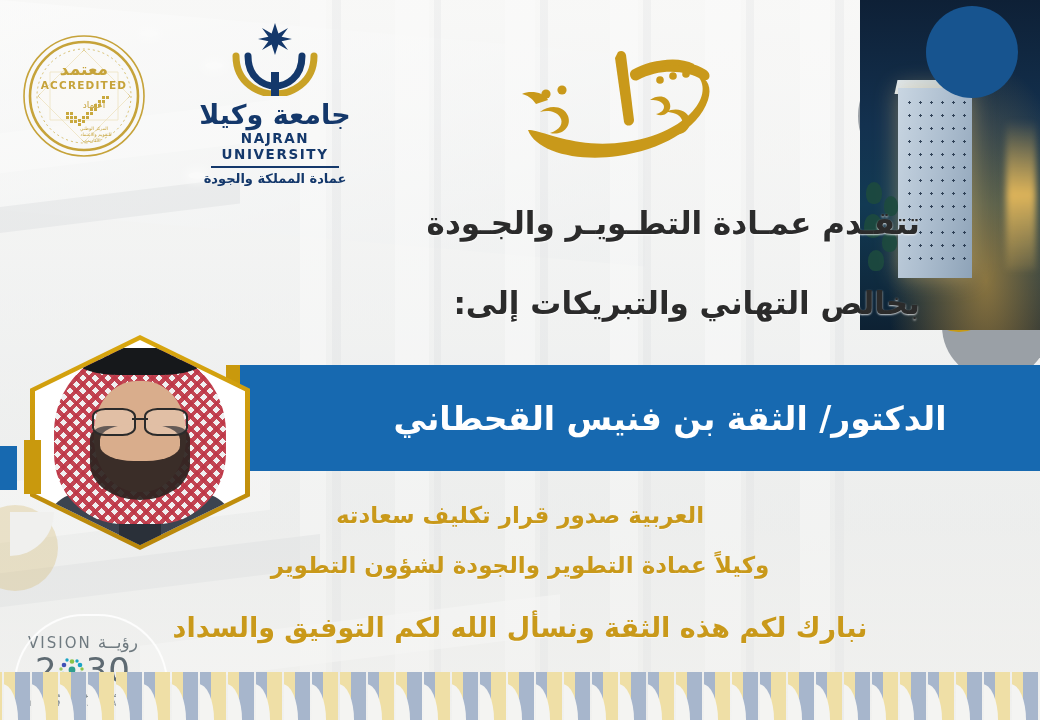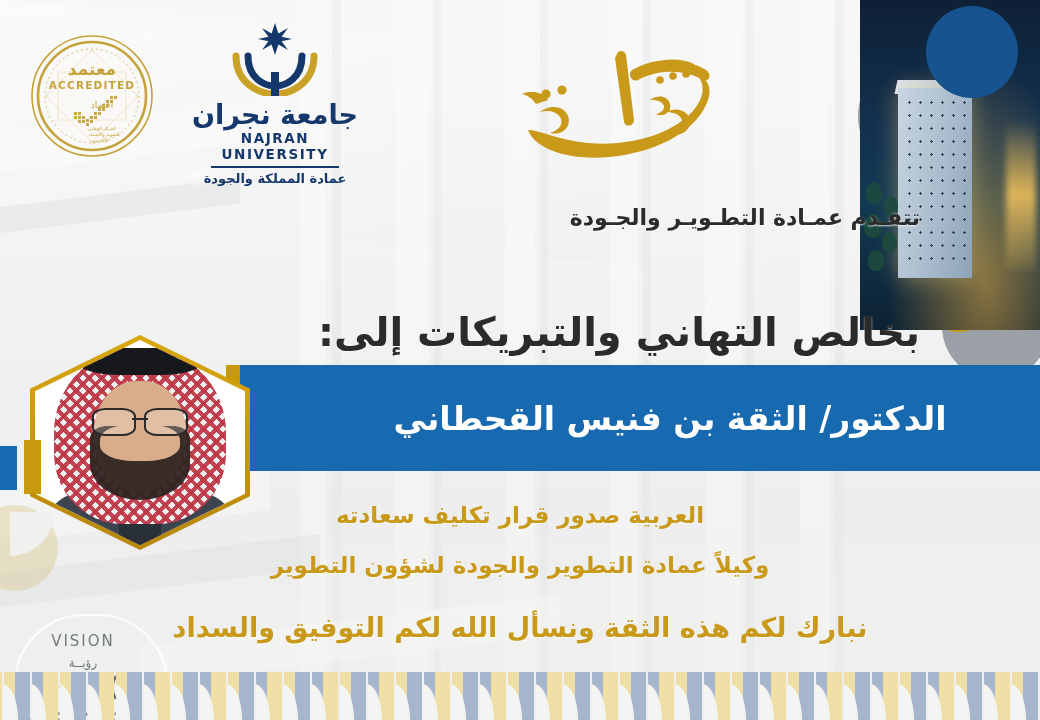--- a/index.html
+++ b/index.html
@@ -102,31 +102,31 @@
     line-height:1;margin-top:1px;
   }
   .nu-en{
     font-size:13.5px;font-weight:700;color:#14386b;letter-spacing:1.6px;
     direction:ltr;margin-top:2px;
   }
   .nu-rule{width:128px;height:1.6px;background:#14386b;margin:4px auto 3px;}
   .nu-sub{font-size:13px;font-weight:700;color:#14386b;}
 
   
-  .seal{position:absolute;left:28px;top:32px;width:128px;height:128px;text-align:right;}
+  .seal{position:absolute;left:20px;top:32px;width:128px;height:128px;text-align:right;}
   .seal svg{width:100%;height:100%;}
 
   
   .hl{
     position:absolute;right:120px;text-align:right;
     color:#2b2b2b;font-weight:700;letter-spacing:-.3px;
     text-shadow:0 1px 2px rgba(255,255,255,.8);
   }
-  .hl1{top:205px;font-size:22px;width:790px;}
-  .hl2{top:285px;font-size:40px;width:790px;margin-top:24px;}
+  .hl1{top:205px;font-size:31px;width:790px;}
+  .hl2{top:285px;font-size:31px;width:790px;}
 
   
   .portrait-wrap{position:absolute;left:30px;top:335px;width:220px;height:215px;}
   .hex{
     position:absolute;inset:0;
     clip-path:polygon(50% 0%,100% 25%,100% 75%,50% 100%,0% 75%,0% 25%);
   }
   .hex-gold{background:linear-gradient(180deg,#d9a70f,#b8860b);}
   .hex-inner{
     position:absolute;left:5px;top:5px;right:5px;bottom:5px;
@@ -184,23 +184,23 @@
     position:absolute;right:120px;width:800px;text-align:center;
     color:#c9991a;font-weight:700;
     text-shadow:0 1px 1px rgba(255,255,255,.55);
   }
   .g1{top:502px;font-size:23px;}
   .g2{top:552px;font-size:23px;}
   .g3{top:612px;font-size:27px;}
 
   
   .vision{position:absolute;left:18px;top:632px;width:130px;text-align:center;}
-  .v-row{display:flex;align-items:center;justify-content:center;gap:6px;direction:ltr;flex-direction:column;}
+  .v-row{display:flex;align-items:center;justify-content:center;gap:6px;direction:ltr;}
   .v-vision{font-size:15px;color:#6f7a80;letter-spacing:2px;font-weight:400;}
-  .v-ar{font-size:12px;color:#6f7a80;font-weight:400;font-family:Liberation Serif, serif;}
+  .v-ar{font-size:17px;color:#6f7a80;font-weight:400;font-family:Liberation Serif, serif;}
   .v-num{font-size:34px;color:#5e6a72;font-weight:400;letter-spacing:1px;line-height:1;display:flex;align-items:center;justify-content:center;gap:1px;direction:ltr;}
   .v-palm{width:26px;height:26px;}
   .v-ar2{font-size:9px;color:#7d878d;margin-top:2px;}
   .v-en2{font-size:7.5px;color:#7d878d;letter-spacing:.6px;direction:ltr;}
   .v-arc{
     position:absolute;left:-4px;top:-18px;width:150px;height:96px;
     border:2px solid rgba(255,255,255,.85);border-bottom:none;
     border-radius:70px 70px 0 0;
   }
 
@@ -338,21 +338,21 @@
   <div class="nu-logo">
     <svg class="nu-mark" viewBox="0 0 170 74" xmlns="http://www.w3.org/2000/svg">
       <g fill="#14386B" transform="translate(85,17)">
         <path d="M0,-16 L3.4,-5.6 L13,-11 L6.6,-2.2 L17,0 L6.6,2.2 L13,11 L3.4,5.6
                  L0,16 L-3.4,5.6 L-13,11 L-6.6,2.2 L-17,0 L-6.6,-2.2 L-13,-11 L-3.4,-5.6 Z"></path>
       </g>
       <path d="M46 34 C46 62, 70 72, 85 72 C100 72, 124 62, 124 34" fill="none" stroke="#C9A227" stroke-width="7" stroke-linecap="round"></path>
       <path d="M58 34 C58 56, 74 64, 85 64 C96 64, 112 56, 112 34" fill="none" stroke="#14386B" stroke-width="7" stroke-linecap="round"></path>
       <rect x="81" y="50" width="8" height="24" fill="#14386B"></rect>
     </svg>
-    <div class="nu-ar">جامعة نجران</div>
+    <div class="nu-ar">جامعة وكيلا</div>
     <div class="nu-en">NAJRAN UNIVERSITY</div>
     <div class="nu-rule"></div>
     <div class="nu-sub">عمادة المملكة والجودة</div>
   </div>
 
   <div class="title-calli">
     <svg viewBox="0 0 260 140" xmlns="http://www.w3.org/2000/svg">
       <g fill="#C9991A">
 
         <path d="M28 96 C36 118, 78 128, 118 122 C160 116, 198 96, 208 66

